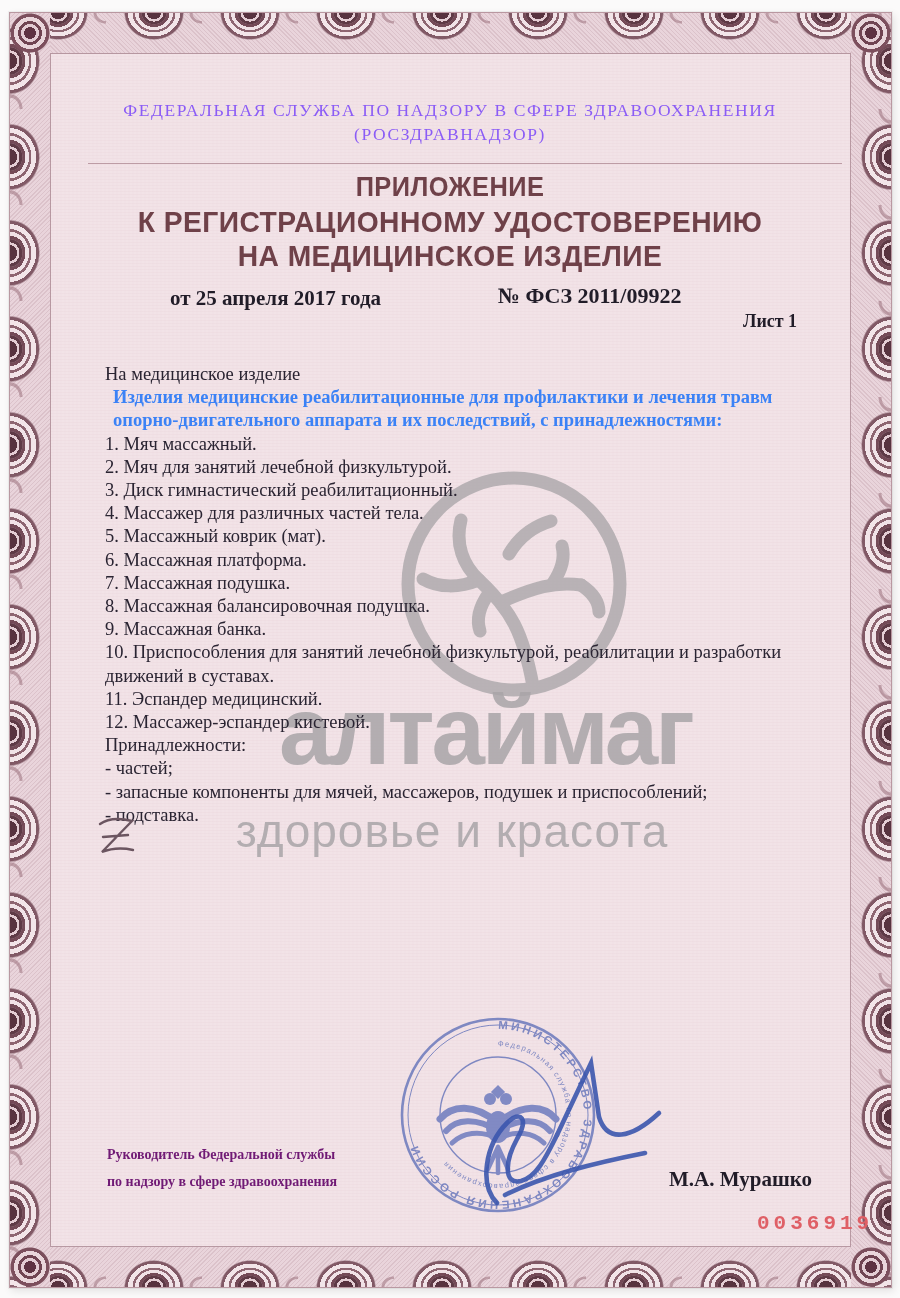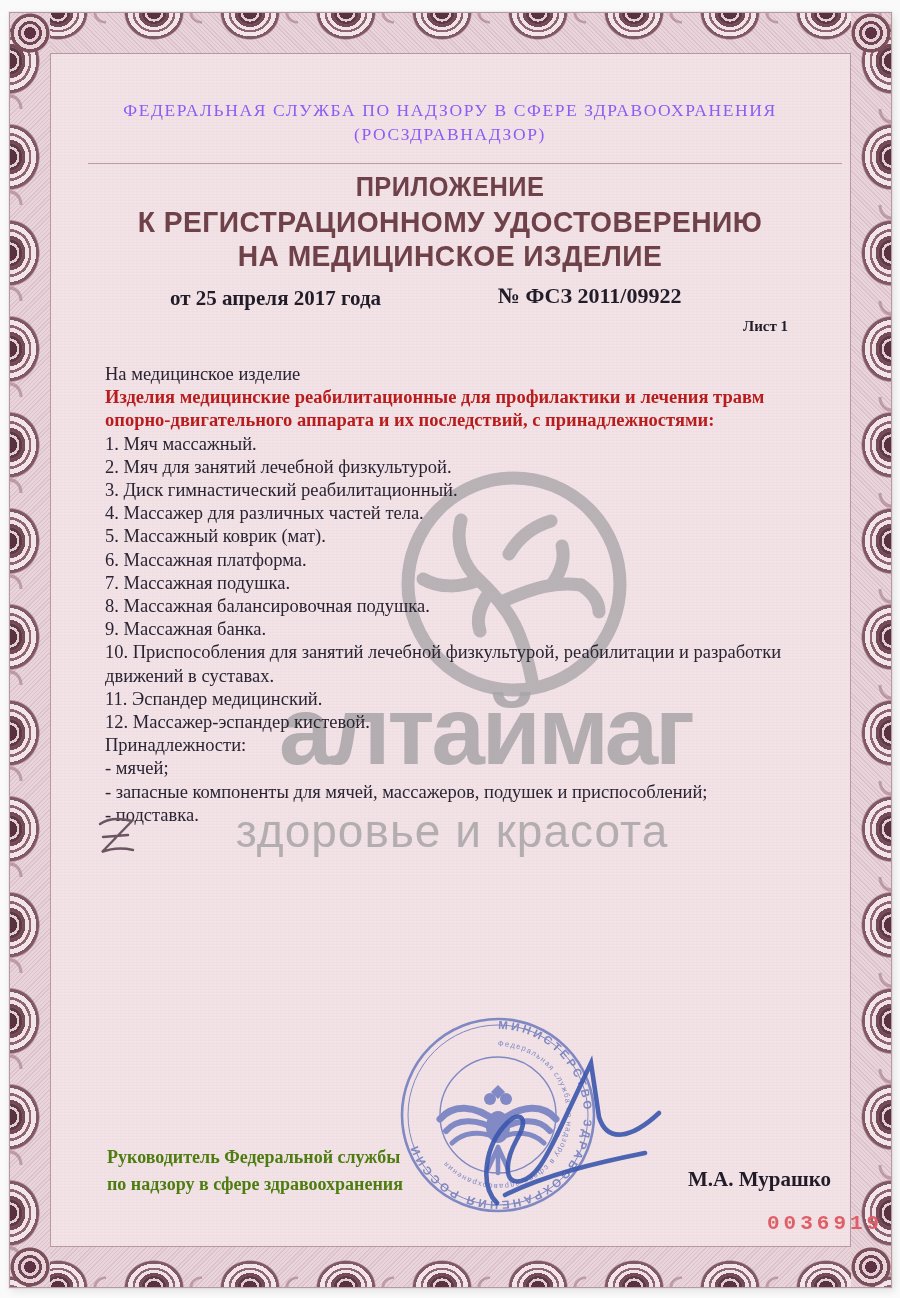--- a/index.html
+++ b/index.html
@@ -49,24 +49,24 @@
   .t{position:absolute;white-space:nowrap;z-index:3;color:#272230;}
   .center{left:0;width:900px;text-align:center;}
   .issuer{font-size:17.5px;letter-spacing:1.6px;color:#8b5cf6;}
   .rule{position:absolute;left:88px;right:58px;top:163px;height:1px;
         background:rgba(145,100,112,.55);z-index:3;}
   .ttl{font-weight:bold;color:#6f4149;font-family:"Liberation Sans",sans-serif;
        transform:scaleX(.94);letter-spacing:.5px;}
   .bold-serif{font-weight:bold;color:#211c28;}
   .body-block{position:absolute;left:105px;top:363px;width:716px;z-index:3;
        font-size:18.5px;line-height:23.2px;color:#2a2432;white-space:normal;}
-  .body-block .b{font-weight:bold;color:#b91c1c;}
-  .sig-title{font-weight:bold;font-size:18px;color:#4d7c0f;}
+  .body-block .b{font-weight:bold;color:#3b82f6;margin-left:8px;}
+  .sig-title{font-weight:bold;font-size:14px;color:#701a75;}
   .serial{font-family:"Liberation Mono",monospace;font-size:21px;letter-spacing:4px;
-          color:#df5f66;font-weight:bold;z-index:3;margin-left:10px;}
+          color:#df5f66;font-weight:bold;z-index:3;}
   
   .wm{position:absolute;z-index:1;color:#a9a5a8;}
   .brand{left:212px;top:676px;width:480px;text-align:right;
          font-family:"Liberation Sans",sans-serif;font-weight:bold;
          font-size:96px;letter-spacing:-3px;opacity:.85;white-space:nowrap;}
   .tagline{left:212px;top:804px;width:480px;text-align:center;
          font-family:"Liberation Sans",sans-serif;font-size:46px;
          letter-spacing:1px;opacity:.85;}
   svg{position:absolute;}
   .z4{z-index:4;} .z3{z-index:3;} .z1{z-index:1;}
@@ -107,40 +107,40 @@
   <div class="t center issuer" style="top:100px">ФЕДЕРАЛЬНАЯ СЛУЖБА ПО НАДЗОРУ В СФЕРЕ ЗДРАВООХРАНЕНИЯ</div>
   <div class="t center issuer" style="top:124px">(РОСЗДРАВНАДЗОР)</div>
   <div class="rule"></div>
 
   <div class="t center ttl" style="top:172px;font-size:27px">ПРИЛОЖЕНИЕ</div>
   <div class="t center ttl" style="top:205px;font-size:30px">К РЕГИСТРАЦИОННОМУ УДОСТОВЕРЕНИЮ</div>
   <div class="t center ttl" style="top:239px;font-size:30px">НА МЕДИЦИНСКОЕ ИЗДЕЛИЕ</div>
 
   <div class="t bold-serif" style="left:170px;top:286px;font-size:21px">от  25 апреля 2017 года</div>
   <div class="t bold-serif" style="left:498px;top:283px;font-size:22px">№  ФСЗ 2011/09922</div>
-  <div class="t bold-serif" style="left:743px;top:318px;font-size:15px">Лист  1</div>
+  <div class="t bold-serif" style="left:743px;top:311px;font-size:18px">Лист  1</div>
 
   <div class="body-block">
     <div>На медицинское изделие</div>
     <div class="b">Изделия медицинские реабилитационные для профилактики и лечения травм</div>
     <div class="b">опорно-двигательного аппарата и их последствий, с принадлежностями:</div>
     <div>1. Мяч массажный.</div>
     <div>2. Мяч для занятий лечебной физкультурой.</div>
     <div>3. Диск гимнастический реабилитационный.</div>
     <div>4. Массажер для различных частей тела.</div>
     <div>5. Массажный коврик (мат).</div>
     <div>6. Массажная платформа.</div>
     <div>7. Массажная подушка.</div>
     <div>8. Массажная балансировочная подушка.</div>
     <div>9. Массажная банка.</div>
     <div>10. Приспособления для занятий лечебной физкультурой, реабилитации и разработки движений в суставах.</div>
     <div>11. Эспандер медицинский.</div>
     <div>12. Массажер-эспандер кистевой.</div>
     <div>Принадлежности:</div>
-    <div>- мячей;</div>
+    <div>- частей;</div>
     <div>- запасные компоненты для мячей, массажеров, подушек и приспособлений;</div>
     <div>- подставка.</div>
   </div>
 
   <svg class="z3" style="left:92px;top:812px" width="52" height="52" viewBox="0 0 52 52">
     <path d="M8 12 C 18 5 32 7 40 9 L 10 40 C 20 36 32 36 41 38 M 11 25 L 36 23" fill="none" stroke="#6b5560" stroke-width="2.4" stroke-linecap="round"></path>
   </svg>
 
   <svg class="z3" style="left:398px;top:1015px;opacity:.78" width="200" height="200" viewBox="0 0 200 200">
     <defs>
@@ -180,17 +180,17 @@
   <svg class="z4" style="left:445px;top:1035px" width="240" height="180" viewBox="0 0 240 180">
     <g fill="none" stroke="#3c57ae" stroke-width="4.6" stroke-linecap="round" opacity=".9">
       <path d="M52 168 C 34 150 40 110 62 88 C 76 74 84 84 72 104 C 60 126 58 150 76 146 C 92 142 102 120 112 100"></path>
       <path d="M112 100 L146 28 L154 82 C 162 108 186 104 214 78"></path>
       <path d="M60 160 C 100 140 150 128 200 118"></path>
     </g>
   </svg>
 
   <div class="t sig-title" style="left:107px;top:1147px">Руководитель Федеральной службы</div>
   <div class="t sig-title" style="left:107px;top:1174px">по надзору в сфере здравоохранения</div>
-  <div class="t bold-serif" style="left:688px;top:1167px;font-size:21px">М.А. Мурашко</div>
+  <div class="t bold-serif" style="left:669px;top:1167px;font-size:21px">М.А. Мурашко</div>
 
   <div class="t serial" style="left:757px;top:1212px">0036919</div>
 
 </div>
 
 </body></html>

